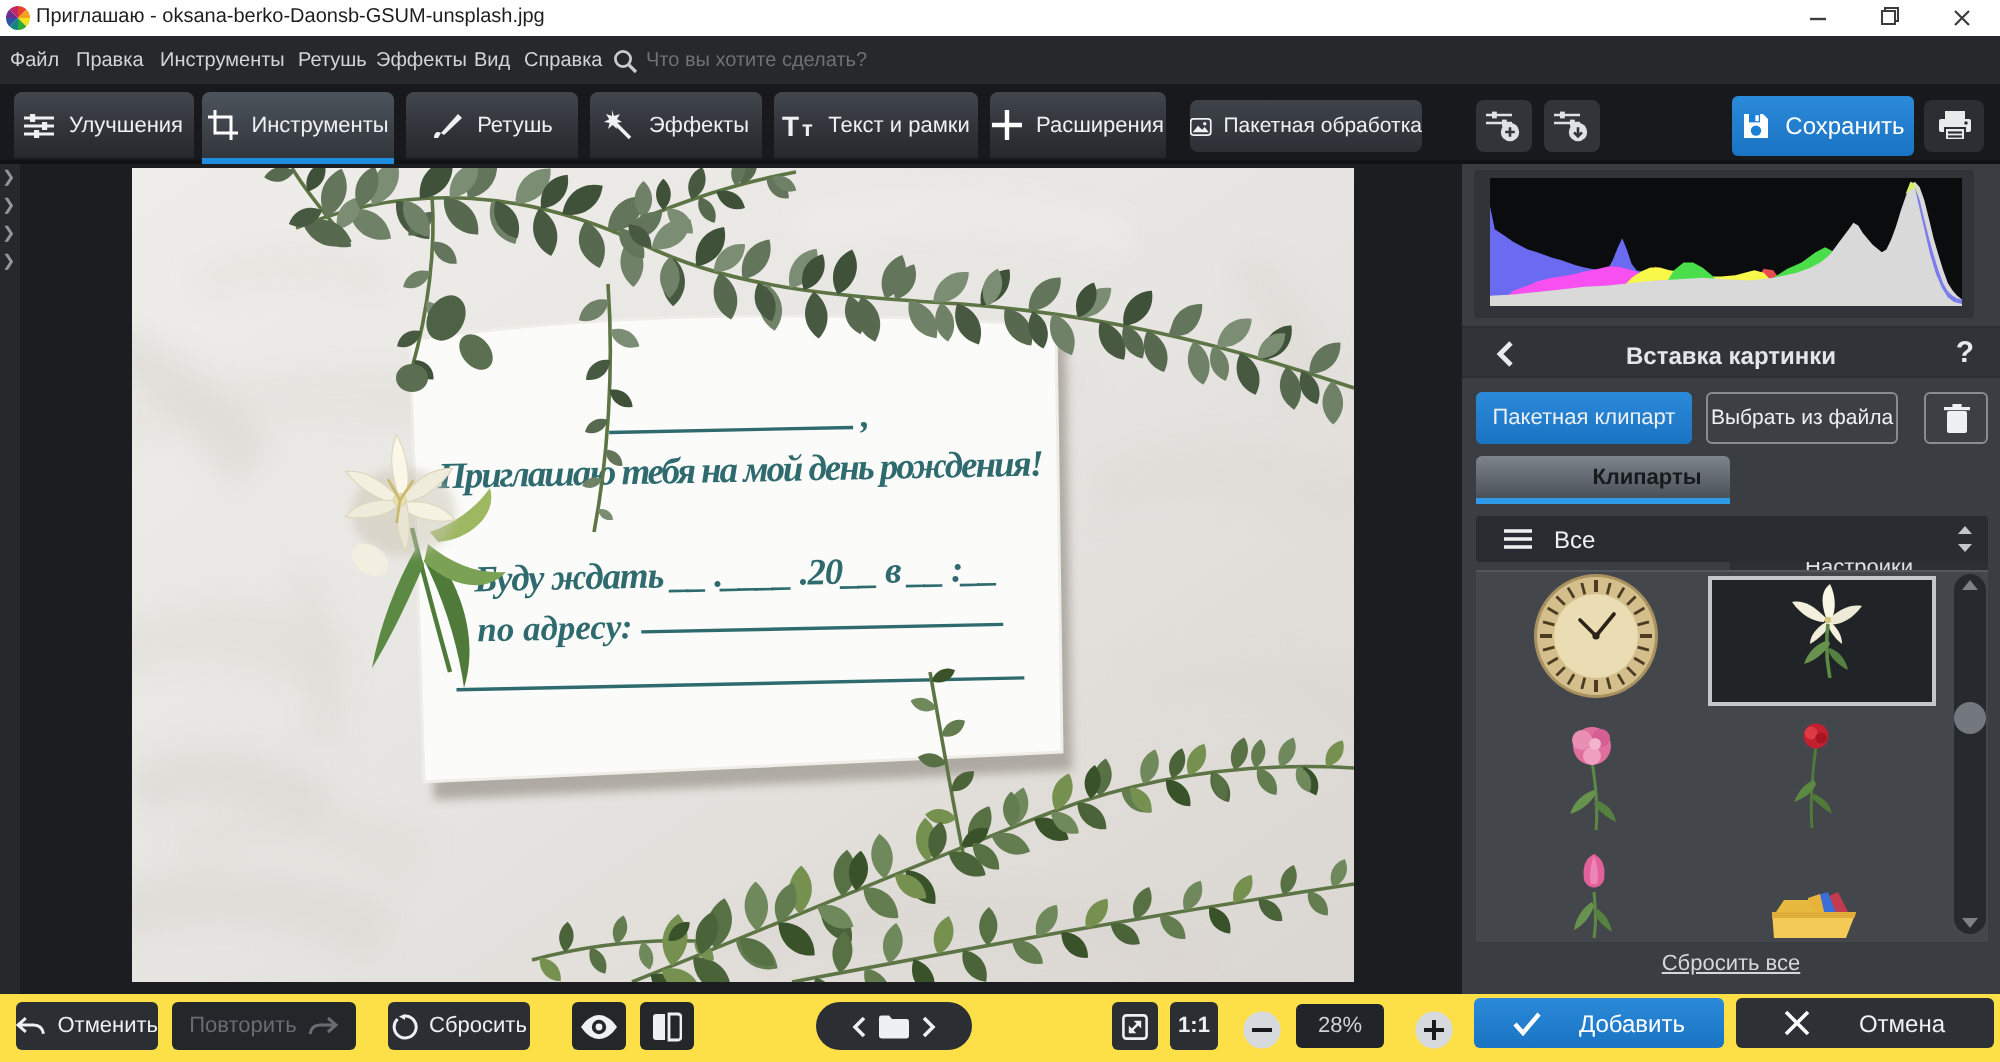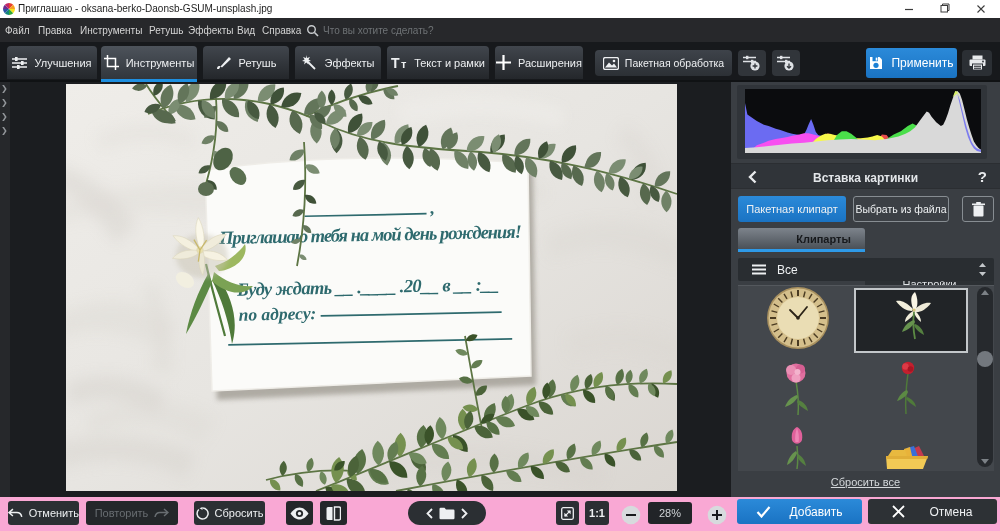--- a/index.html
+++ b/index.html
@@ -46,21 +46,21 @@
 #tabclip { left:7px; top:146px; width:127px; height:24px; background:linear-gradient(#7d848c,#4a5057);
   color:#17191c; border-radius:3px 3px 0 0; border-bottom:3px solid #2e9ae8; font-weight:bold;padding-left:44px;}
 #tabset { left:134px; top:146px; width:129px; height:24px; background:#2c3034; border-radius:3px 3px 0 0;
   border-bottom:3px solid #26292d; color:#dfe2e5;margin-top:45px;}
 #dropdown { position:absolute; left:7px; top:176px; width:256px; height:23px; background:#292d31; border-radius:2px; }
 #dropdown .txt { position:absolute; left:39px; top:5px; font-size:12px; color:#eef0f2; }
 #grid { position:absolute; left:7px; top:203px; width:256px; height:186px; background:#43474c; border-top:1px solid #54585d; }
 #resetall { position:absolute; left:0; right:0; top:394px; text-align:center; font-size:11px; color:#d4d8db; text-decoration:underline; }
 
 
-#bottombar { position:absolute; left:0; top:497px; width:1000px; height:34px; background:#f9a8d4;padding-left:40px; }
+#bottombar { position:absolute; left:0; top:497px; width:1000px; height:34px; background:#fde047;padding-left:40px; }
 .bbtn { position:absolute; white-space:nowrap; top:4px; height:24px; background:#2b2f33; border-radius:3px; color:#eef0f2;
   font-size:11px; display:flex; align-items:center; justify-content:center; gap:6px; }
 .bbtn.dis { background:#24272a; color:#686d71; }
 #applybtn { position:absolute; left:737px; top:2px; width:125px; height:25px; background:linear-gradient(#2b8ad9,#1a73c3); border-radius:3px;
   color:#fff; font-size:12px; display:flex; align-items:center; justify-content:center; gap:18px; }
 #cancelbtn { position:absolute; left:868px; top:2px; width:129px; height:25px; background:#2d3135; border-radius:3px;
   color:#eef0f2; font-size:12px; display:flex; align-items:center; justify-content:center; gap:24px; }
 </style>
 </head>
 <body>
@@ -144,21 +144,21 @@
         <text x="10" y="12" font-size="11" font-weight="bold" fill="#eef0f2" font-family="Liberation Sans">т</text>
       </svg>
       <span style="margin-left:-6px">Текст и рамки</span>
     </div>
     <div class="tab" style="left:495px;width:88px">
       <svg width="15" height="15" viewBox="0 0 15 15">
         <path d="M7.5 0 V15 M0 7.5 H15" stroke="#fff" stroke-width="2.2"></path>
       </svg>
       <span>Расширения</span>
     </div>
-    <div class="tab" style="left:595px;top:8px;width:137px;height:26px;border-radius:4px;background:linear-gradient(#3e434a,#2c3035);font-size:10.5px;gap:6px;">
+    <div class="tab" style="left:595px;top:8px;width:116px;height:26px;border-radius:4px;background:linear-gradient(#3e434a,#2c3035);font-size:10.5px;gap:6px;">
       <svg width="16" height="13" viewBox="0 0 16 13">
         <rect x="0.5" y="0.5" width="15" height="12" rx="2" fill="none" stroke="#eef0f2" stroke-width="1.3"></rect>
         <circle cx="11" cy="4" r="1.3" fill="#eef0f2"></circle>
         <path d="M2 10.5 L6 5.5 L9 8.5 L11 6.5 L14 10.5 Z" fill="#eef0f2"></path>
       </svg>
       <span>Пакетная обработка</span>
     </div>
     <div class="sqbtn" style="left:738px;top:8px;width:28px;height:26px">
       <svg width="18" height="17" viewBox="0 0 18 17">
         <g stroke="#dfe2e5" stroke-width="1.3" fill="none">
@@ -181,21 +181,21 @@
         <path d="M12 8.6 V13 M10 11.2 L12 13.2 L14 11.2" stroke="#31353a" stroke-width="1.3" fill="none"></path>
       </svg>
     </div>
     <div id="savebtn">
       <svg width="14" height="14" viewBox="0 0 14 14">
         <path d="M1 1 H10.5 L13 3.5 V13 H1 Z" fill="#fff"></path>
         <rect x="3.5" y="1" width="5.5" height="4.2" fill="#1b80d5"></rect>
         <rect x="6.7" y="1.6" width="1.7" height="3" fill="#fff"></rect>
         <circle cx="7" cy="9.3" r="2.6" fill="#1b80d5"></circle>
       </svg>
-      <span>Применить</span>
+      <span>Сохранить</span>
     </div>
     <div class="sqbtn" style="left:962px;top:8px;width:30px;height:26px;background:#2b2f34">
       <svg width="17" height="16" viewBox="0 0 17 16">
         <rect x="3.5" y="0.5" width="10" height="4" fill="#e8eaec"></rect>
         <rect x="0.5" y="4.5" width="16" height="6.5" rx="1" fill="#e8eaec"></rect>
         <rect x="3.5" y="9" width="10" height="6" fill="#e8eaec" stroke="#2b2f34" stroke-width="1"></rect>
         <rect x="5" y="10.7" width="7" height="1.1" fill="#2b2f34"></rect>
         <rect x="5" y="12.7" width="7" height="1.1" fill="#2b2f34"></rect>
         <circle cx="14" cy="6.5" r="0.9" fill="#2b2f34"></circle>
       </svg>

